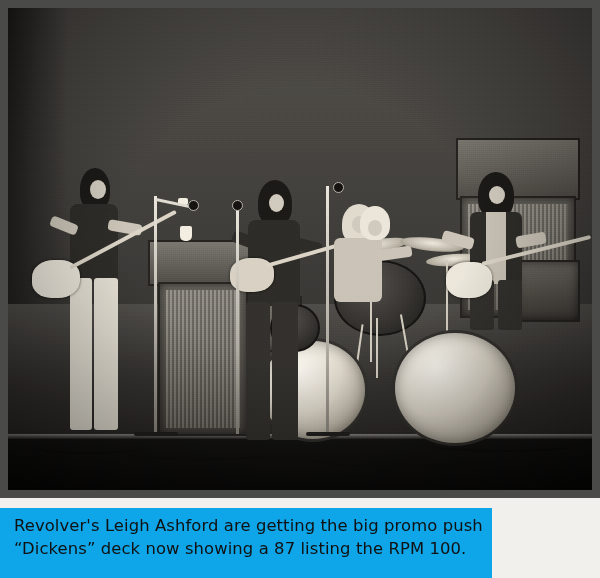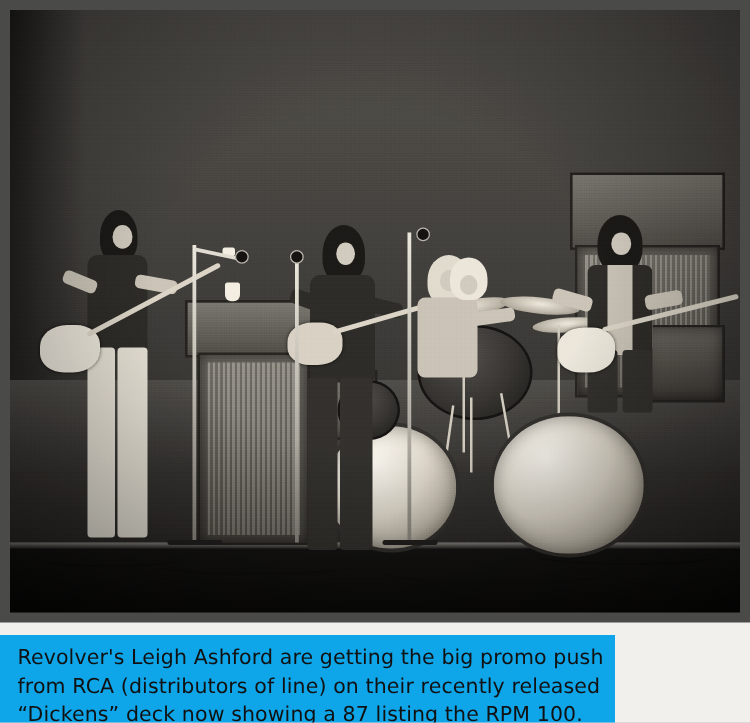--- a/index.html
+++ b/index.html
@@ -363,17 +363,16 @@
       <div class="cable" style="left:300px; top:440px; width:180px; height:18px;"></div>
       <div class="cable" style="left:420px; top:430px; width:150px; height:12px;"></div>
 
       <div class="grain"></div>
       <div class="vignette"></div>
     </div>
   </div>
 
   <div class="caption">
     <div class="caption-line">Revolver's Leigh Ashford are getting the big promo push</div>
-    <div class="caption-line">from RCA (distributors of line) on their recently released</div>
     <div class="caption-line">“Dickens” deck now showing a 87 listing  the RPM 100.</div>
   </div>
 
 </div>
 
 </body></html>

